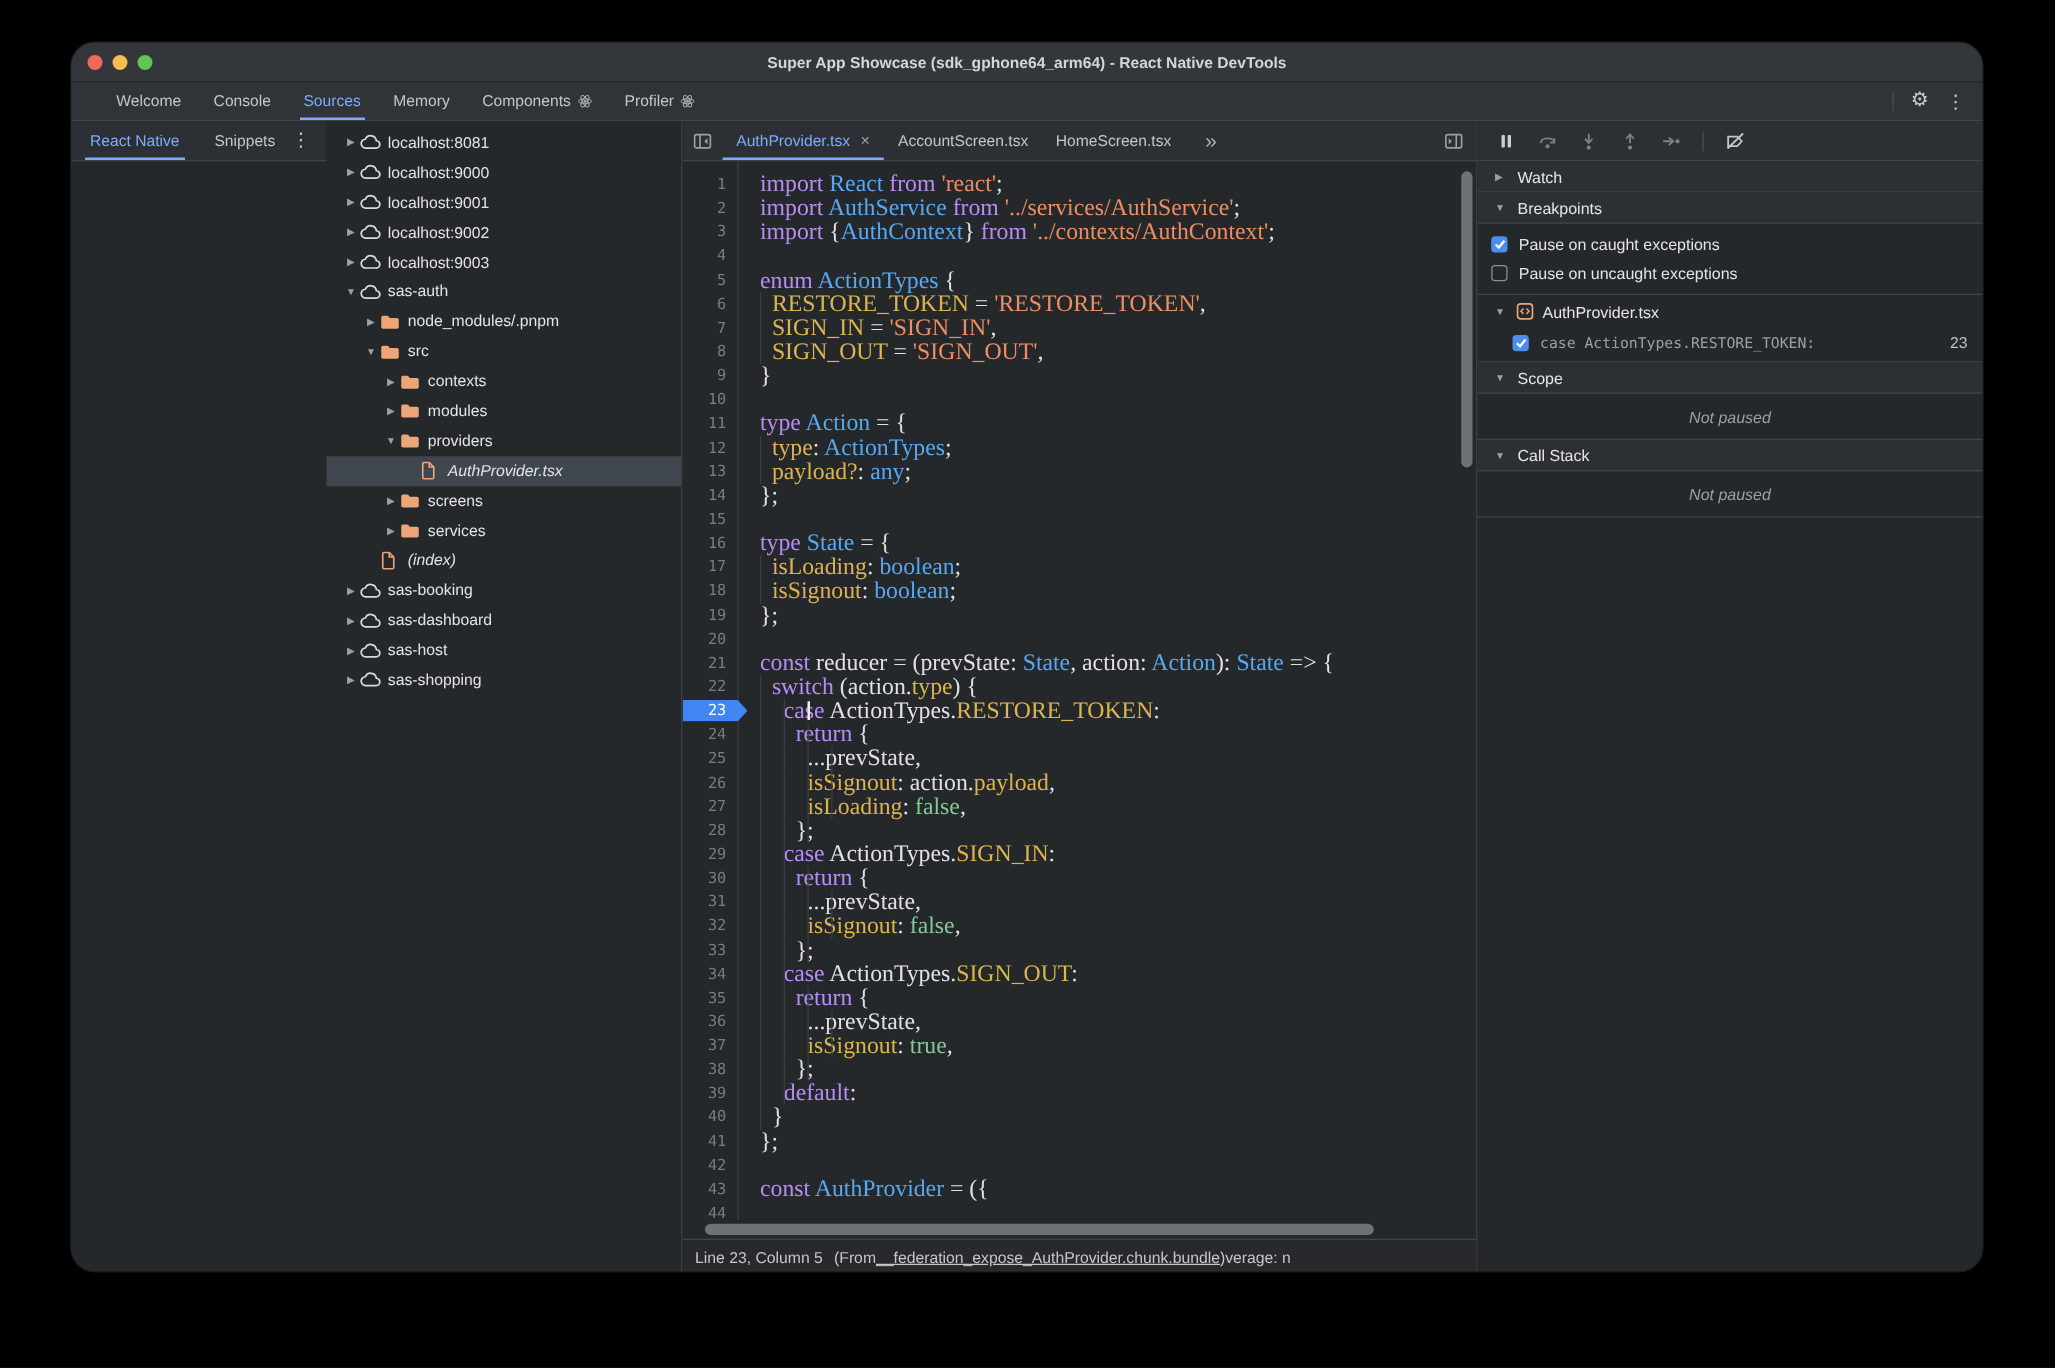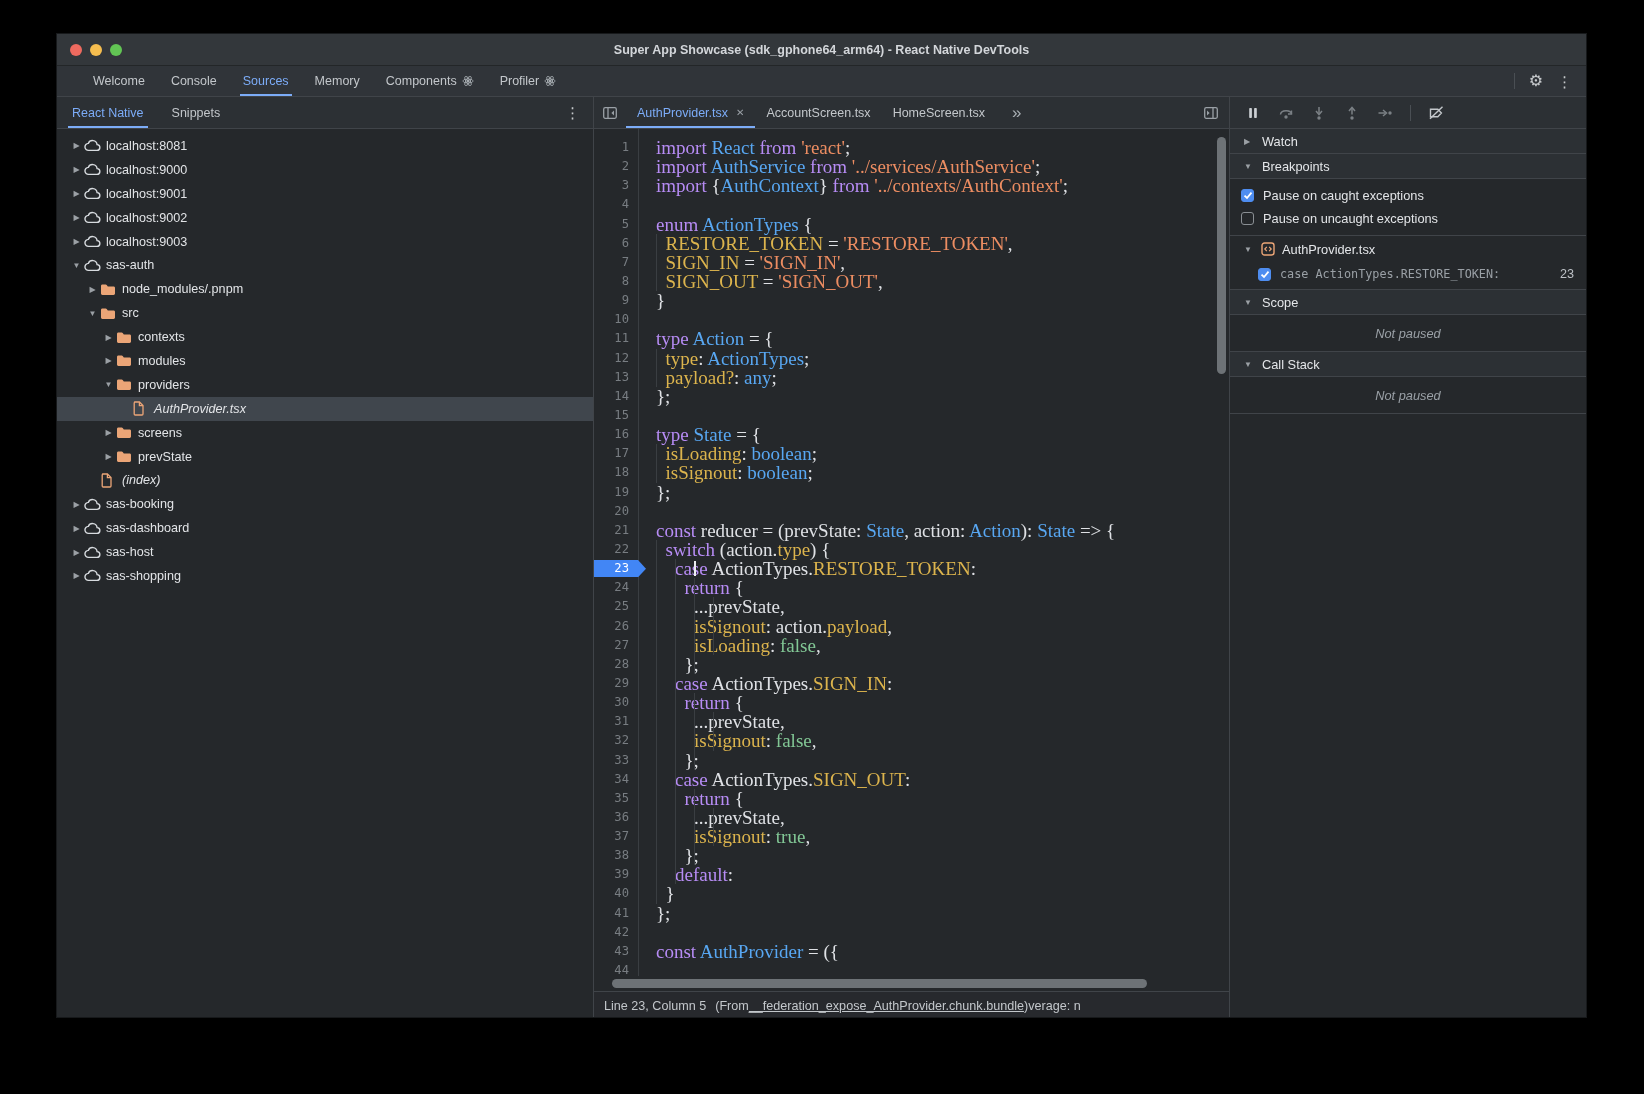--- a/index.html
+++ b/index.html
@@ -11,21 +11,21 @@
     --accent:#7cacf8;
     --txt:#dfe1e5;
     --txt-dim:#c3c7cb;
     --txt-faint:#9aa0a6;
   }
   *{box-sizing:border-box;margin:0;padding:0}
   html,body{width:1644px;height:1094px;background:#000;overflow:hidden}
   body{font-family:"Liberation Sans",sans-serif;font-size:12.5px;color:var(--txt);position:relative}
 
   .window{position:absolute;left:56px;top:33px;width:1531px;height:985px;background:var(--bg-content);
-    border-radius:0;overflow:hidden;border:1px solid #17191b;box-shadow:0 24px 70px rgba(0,0,0,.7)}
+    border-radius:20px;overflow:hidden;border:1px solid #17191b;box-shadow:0 24px 70px rgba(0,0,0,.7)}
 
   
   .titlebar{height:32px;background:var(--bg-title);display:flex;align-items:center;justify-content:center;
     position:relative;border-bottom:1px solid #232628}
   .traffic{position:absolute;left:13px;top:10px;display:flex;gap:8px}
   .light{width:12px;height:12px;border-radius:50%}
   .l-red{background:#ee6a5f}.l-yellow{background:#f5bd4f}.l-green{background:#62c554}
   .title-text{font-weight:bold;font-size:12.5px;color:#d3d6da}
 
   
@@ -33,21 +33,21 @@
   .main-tab{display:flex;align-items:center;gap:5px;padding:0 13px;color:var(--txt-dim);position:relative;cursor:default}
   .main-tab.active{color:var(--accent)}
   .main-tab.active::after{content:"";position:absolute;left:10px;right:10px;bottom:0;height:2px;background:var(--accent)}
   .toolbar-right{margin-left:auto;display:flex;align-items:center;gap:14px;padding-right:14px}
   .vsep{width:1px;height:16px;background:#4a4f54}
   .icon-btn{color:#c6c9cc;font-size:15px;line-height:1;cursor:default}
 
   .content{display:flex;height:922px}
 
   
-  .navigator{width:537px;border-right:1px solid var(--border);display:flex;flex-direction:column;background:var(--bg-content)}
+  .navigator{width:489px;border-right:1px solid var(--border);display:flex;flex-direction:row;background:var(--bg-content)}
   .pane-header{height:32px;background:var(--bg-header);border-bottom:1px solid var(--border);display:flex;align-items:stretch;flex-shrink:0}
   .pane-tab{display:flex;align-items:center;padding:0 13px;color:var(--txt-dim);position:relative;margin-left:2px}
   .pane-tab.active{color:var(--accent)}
   .pane-tab.active::after{content:"";position:absolute;left:9px;right:9px;bottom:0;height:2px;background:var(--accent)}
   .tree{flex:1;padding-top:5px;overflow:hidden}
   .tree-row{height:23.9px;display:flex;align-items:center;white-space:nowrap}
   .tree-row.selected{background:#40464d}
   .tw-arrow{width:15px;flex-shrink:0;font-size:8px;color:#9ba0a5;text-align:center}
   .tw-icon{width:20px;flex-shrink:0;display:flex;align-items:center}
   .tw-label{font-size:12.6px;color:#e2e4e7;padding-left:2px}
@@ -291,21 +291,21 @@
             </span>
             <span class="tw-label">screens</span>
           </div>
           <div class="tree-row" style="padding-left: 44px;">
             <span class="tw-arrow">▶</span>
             <span class="tw-icon">
               <svg width="16" height="13" viewBox="0 0 16 13">
                 <path fill="#eba577" d="M1 2.9 C1 2.1 1.6 1.5 2.4 1.5 h3.3 c.4 0 .8 .2 1 .5 l1.1 1.4 h5.8 c.8 0 1.4 .6 1.4 1.4 v5.8 c0 .8 -.6 1.4 -1.4 1.4 H2.4 C1.6 12 1 11.4 1 10.6 Z"></path>
               </svg>
             </span>
-            <span class="tw-label">prevState</span>
+            <span class="tw-label">services</span>
           </div>
           <div class="tree-row" style="padding-left: 28px;">
             <span class="tw-arrow"></span>
             <span class="tw-icon">
               <svg width="13" height="15" viewBox="0 0 13 15" fill="none" stroke="#eba577" stroke-width="1.3">
                 <path d="M2.2 1 h5.2 L11 4.6 V13 c0 .6 -.4 1 -1 1 H3.2 c-.6 0 -1 -.4 -1 -1 V2 c0 -.6 .4 -1 1 -1 Z"></path>
                 <path d="M7.4 1 v3.6 H11"></path>
               </svg>
             </span>
             <span class="tw-label italic">(index)</span>

